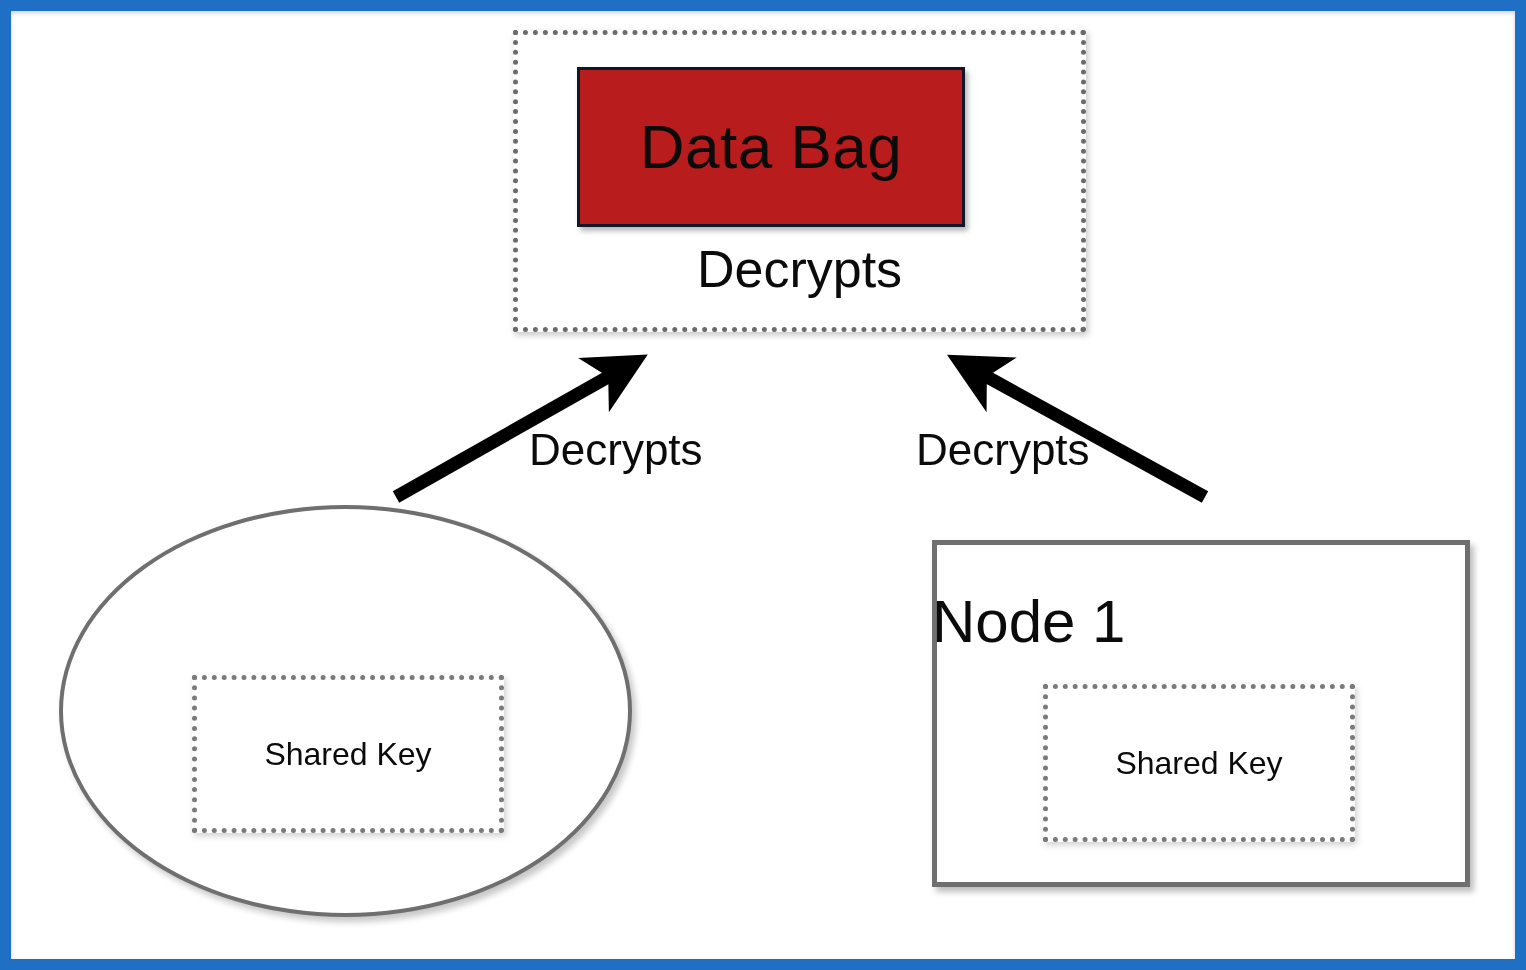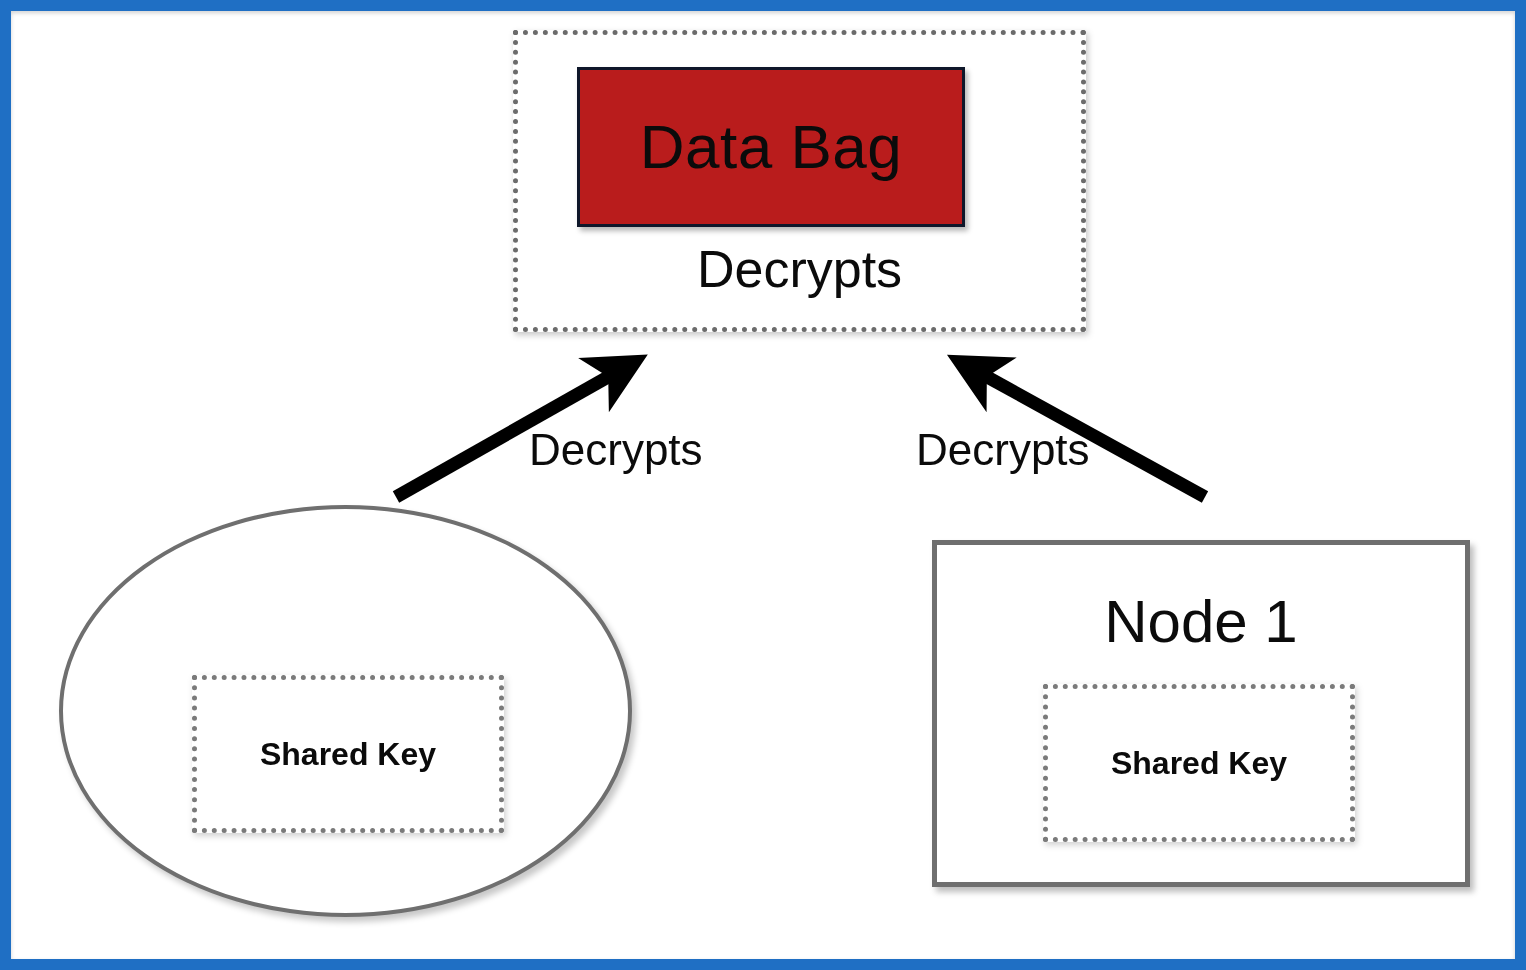--- a/index.html
+++ b/index.html
@@ -141,41 +141,39 @@
     filter: drop-shadow(2px 3px 3px rgba(0,0,0,0.18));
     display: flex;
     align-items: center;
     justify-content: center;
   }
   .shared-key-label {
     font-size: 32px;
     color: #0b0b0b;
     line-height: 1;
     white-space: nowrap;
-    font-weight: bold;
   }
 
   
   #compute-node {
     position: absolute;
     left: 932px;
     top: 540px;
     width: 538px;
     height: 347px;
     box-sizing: border-box;
     border: 5px solid #6f6f6f;
     background: #ffffff;
     box-shadow: 4px 5px 6px rgba(0,0,0,0.26);
   }
   #node-label {
     position: absolute;
     left: 932px;
     top: 592px;
     width: 538px;
-    text-align: center;
     font-size: 60px;
     color: #0b0b0b;
     line-height: 1;
     white-space: nowrap;
   }
   #node-shared-key-box {
     position: absolute;
     left: 1043px;
     top: 684px;
     width: 312px;

